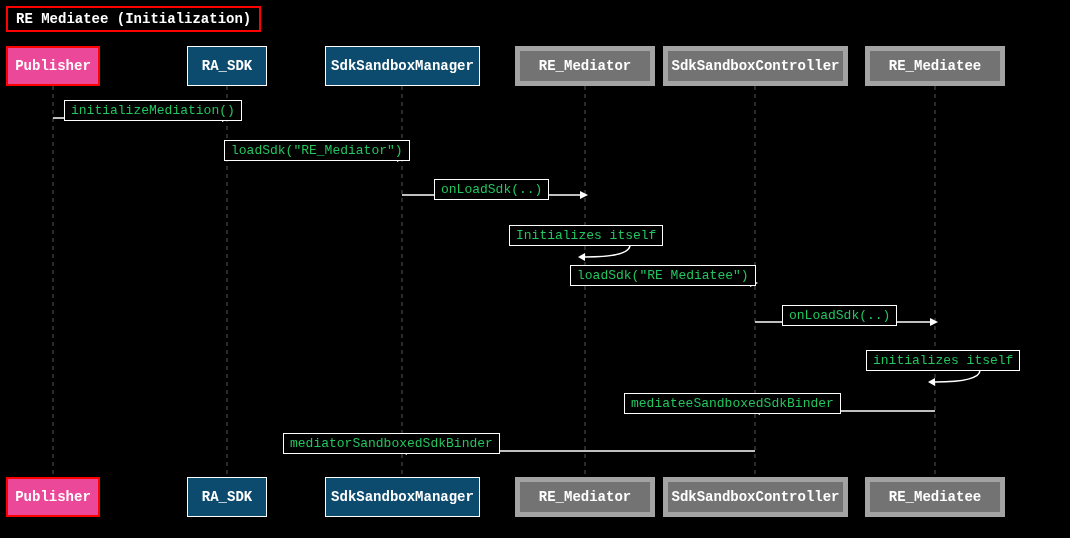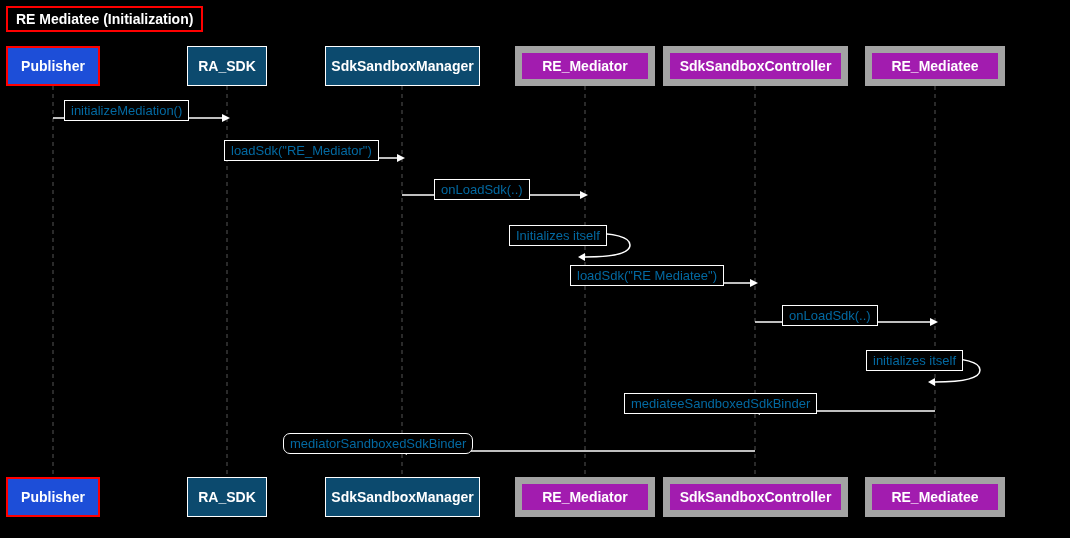--- a/index.html
+++ b/index.html
@@ -10,59 +10,60 @@
       font-size: 13px;
       width: 1070px;
       height: 538px;
       overflow: hidden;
       position: relative;
     }
     .diagram {
       position: relative;
       width: 1070px;
       height: 538px;
+      font-family: Liberation Mono, monospace;
     }
     .box {
       position: absolute;
       border: 1px solid #fff;
       padding: 4px 10px;
       white-space: nowrap;
       display: flex;
       align-items: center;
       justify-content: center;
       font-size: 14px;
       font-weight: bold;
     }
     .box-white {
       background: #0c4a6e;
       color: #fff;
       border: 1px solid #fff;
     }
     .box-blue {
-      background: #a21caf;
+      background: #737373;
       color: #fff;
-      border: 7px solid #a3a3a3;
+      border: 5px solid #a3a3a3;
     }
     .box-red-outline {
-      background: #1d4ed8;
+      background: #ec4899;
       color: #fff;
       border: 2px solid #ff0000;
     }
     .title-box {
       position: absolute;
       border: 2px solid #ff0000;
       padding: 3px 8px;
       color: #fff;
       background: #000;
       font-size: 14px;
       font-weight: bold;
     }
     .label {
       position: absolute;
-      color: #0369a1;
+      color: #22c55e;
       font-size: 13px;
       background: #000;
       border: 1px solid #fff;
       padding: 2px 6px;
       white-space: nowrap;
     }
     
     svg.arrows {
       position: absolute;
       top: 0;
@@ -124,21 +125,21 @@
   <div class="box box-blue" style="left:865px; top:46px; width:140px; height:40px;">RE_Mediatee</div>
 
   <div class="label" style="left:64px; top:100px;">initializeMediation()</div>
   <div class="label" style="left:224px; top:140px;">loadSdk("RE_Mediator")</div>
   <div class="label" style="left:434px; top:179px;">onLoadSdk(..)</div>
   <div class="label" style="left:509px; top:225px;">Initializes itself</div>
   <div class="label" style="left:570px; top:265px;">loadSdk("RE Mediatee")</div>
   <div class="label" style="left:782px; top:305px;">onLoadSdk(..)</div>
   <div class="label" style="left:866px; top:350px;">initializes itself</div>
   <div class="label" style="left:624px; top:393px;">mediateeSandboxedSdkBinder</div>
-  <div class="label" style="left:283px; top:433px;border-radius:7px;">mediatorSandboxedSdkBinder</div>
+  <div class="label" style="left:283px; top:433px;">mediatorSandboxedSdkBinder</div>
 
   <div class="box box-red-outline" style="left:6px; top:477px; width:94px; height:40px;">Publisher</div>
   <div class="box box-white" style="left:187px; top:477px; width:80px; height:40px;">RA_SDK</div>
   <div class="box box-white" style="left:325px; top:477px; width:155px; height:40px;">SdkSandboxManager</div>
   <div class="box box-blue" style="left:515px; top:477px; width:140px; height:40px;">RE_Mediator</div>
   <div class="box box-blue" style="left:663px; top:477px; width:185px; height:40px;">SdkSandboxController</div>
   <div class="box box-blue" style="left:865px; top:477px; width:140px; height:40px;">RE_Mediatee</div>
 
 </div>
 

